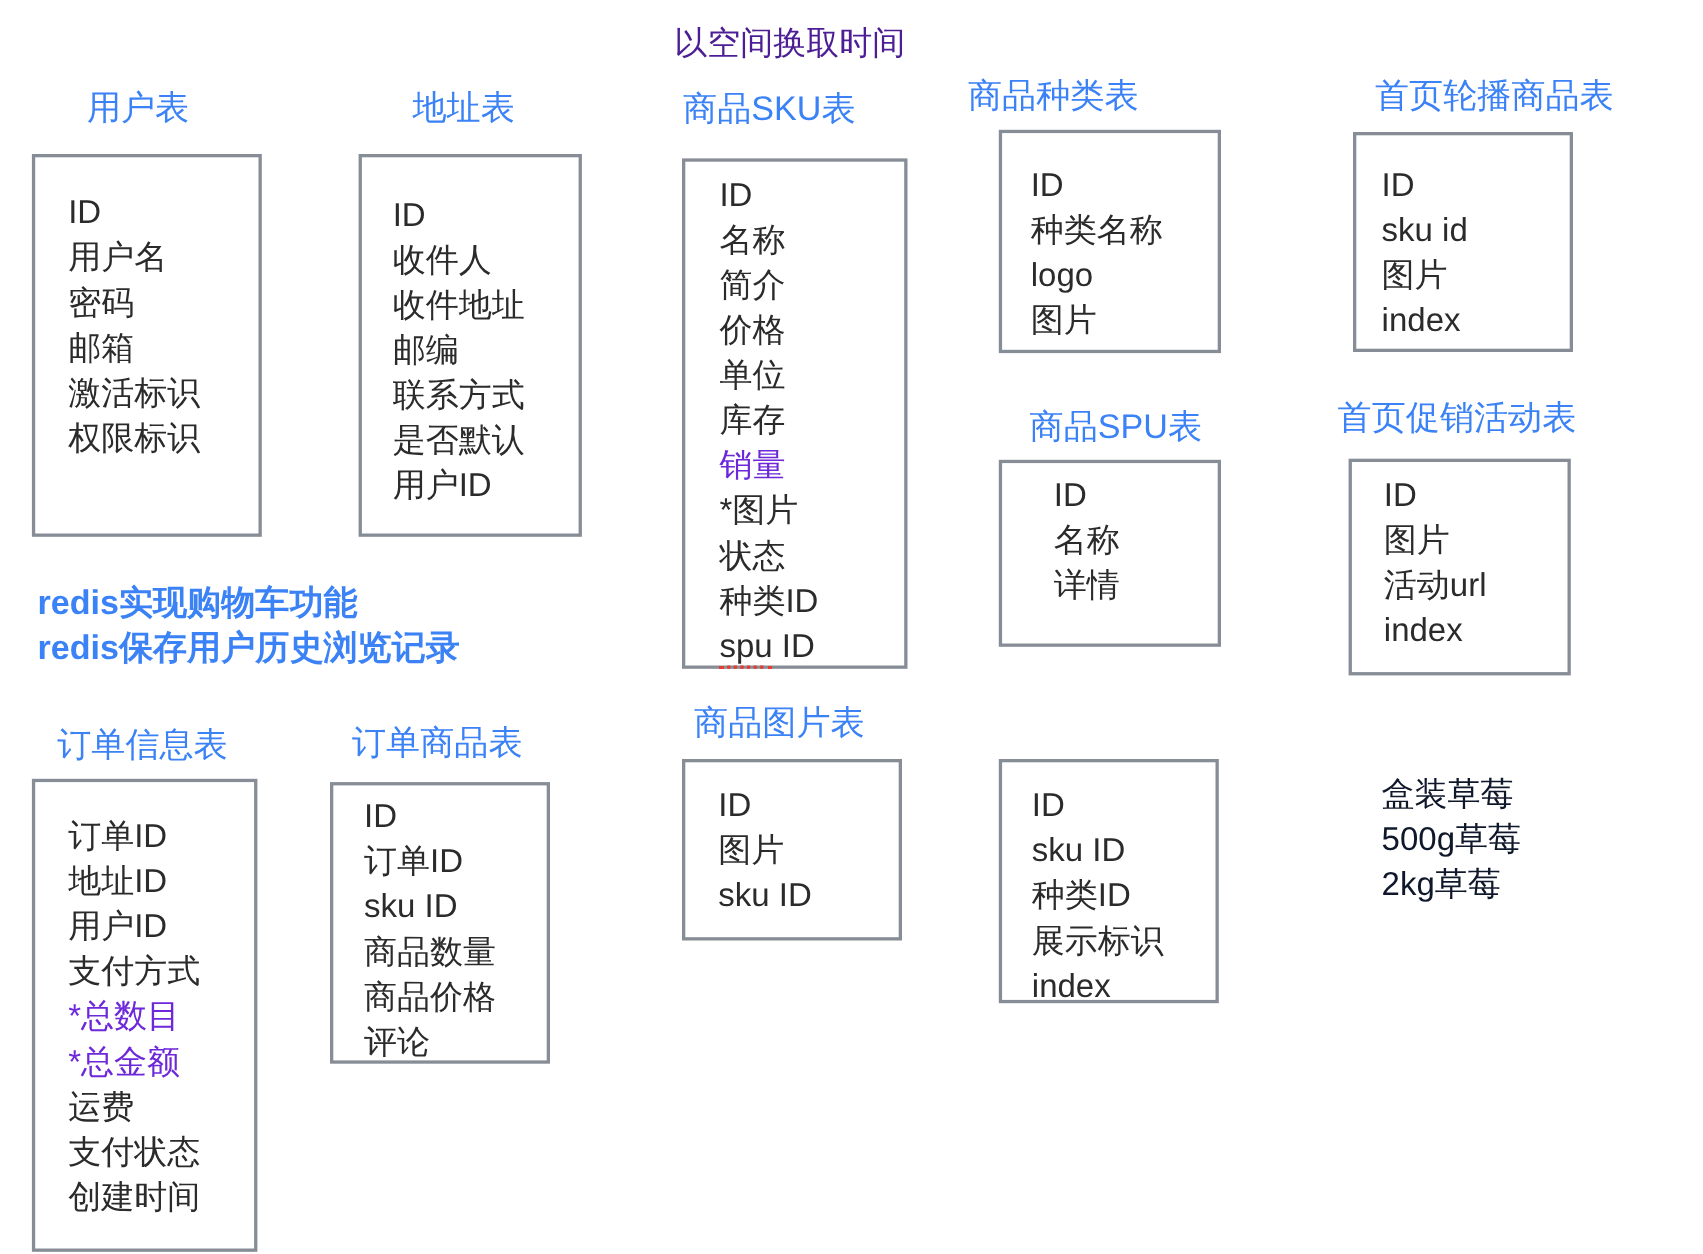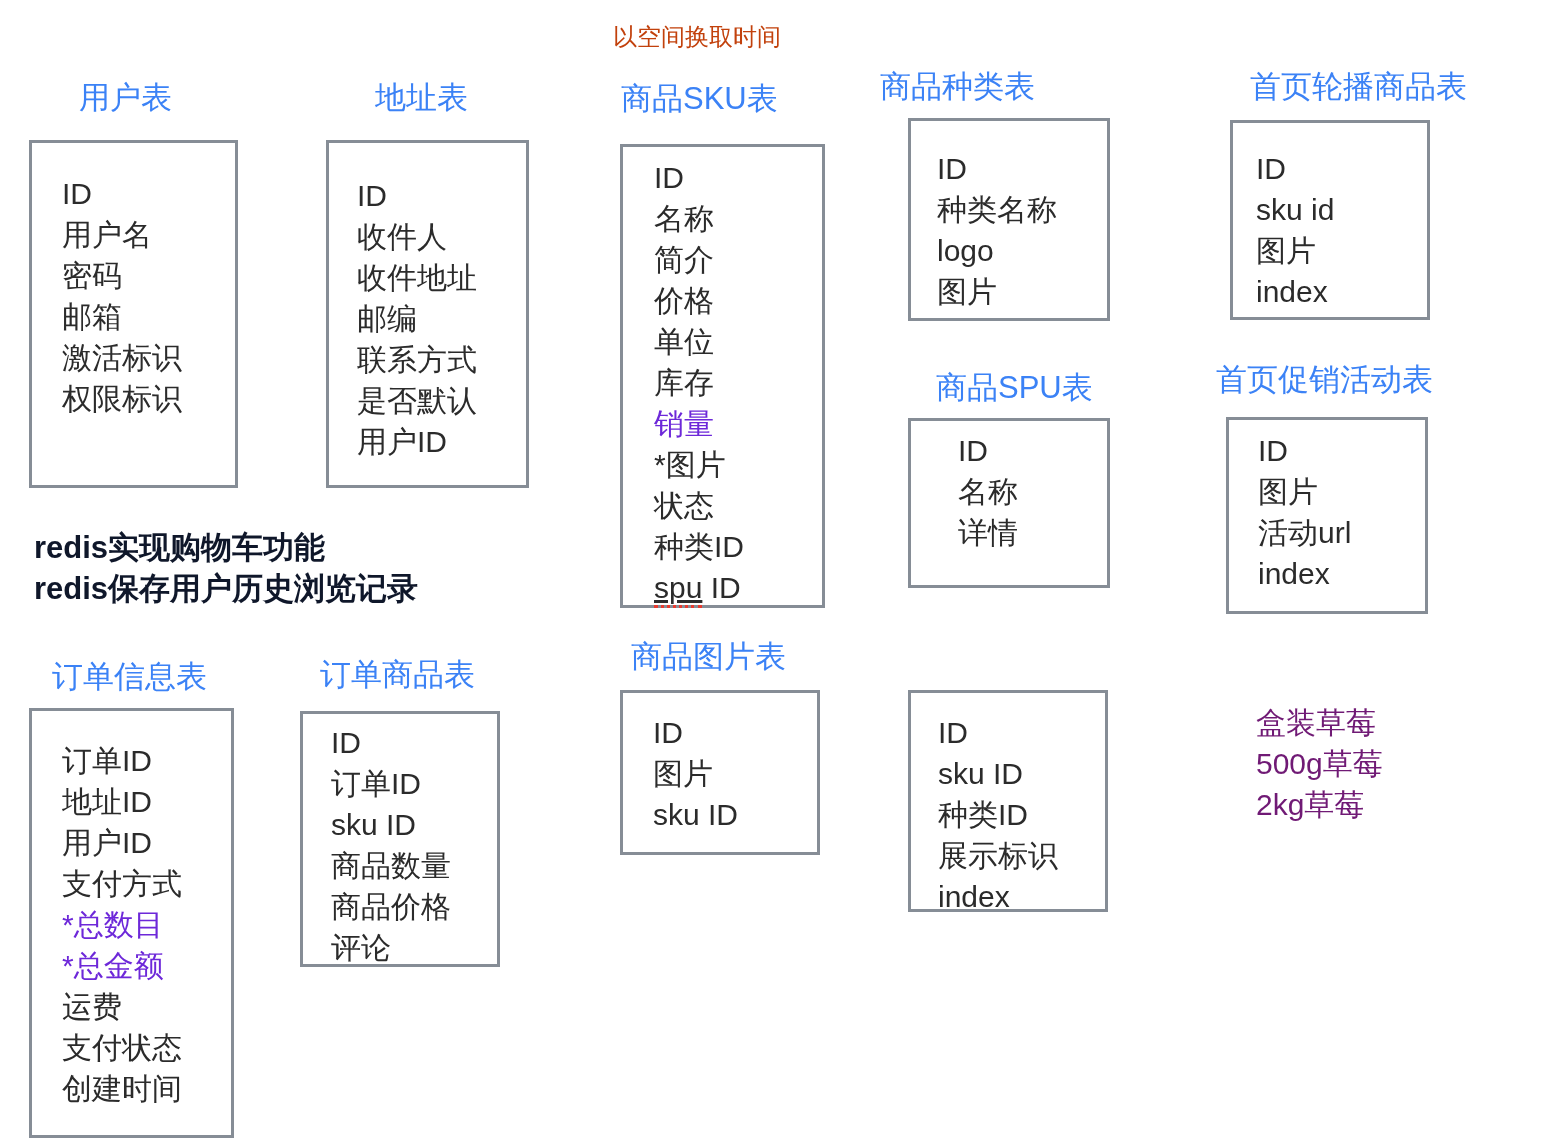--- a/index.html
+++ b/index.html
@@ -47,48 +47,47 @@
   }
   .field-list li {
     white-space: nowrap;
   }
   .field-red {
     color: #6d28d9;
   }
   .field-misspelled .mis {
     border-bottom: 3px dotted #e83b2f;
     padding-bottom: 1px;
-    text-decoration: underline;
   }
   .note-red {
     position: absolute;
-    color: #c2410c;
-    font-size: 24px;
+    color: #4c1d95;
+    font-size: 30px;
     line-height: 1;
     white-space: nowrap;
   }
   .note-red-bold {
     position: absolute;
-    color: #0f172a;
+    color: #3b82f6;
     font-size: 31px;
     font-weight: bold;
     line-height: 41px;
     white-space: nowrap;
     margin: 0;
     padding: 0;
     list-style: none;
   }
   .plain-list {
     position: absolute;
     list-style: none;
     margin: 0;
     padding: 0;
     font-size: 30px;
     line-height: 41px;
-    color: #701a75;
+    color: #0f172a;
     white-space: nowrap;
   }
 </style>
 </head>
 <body>
 
 <div class="canvas">
 
   <div class="note-red" style="left:613px; top:25px;">以空间换取时间</div>
 

